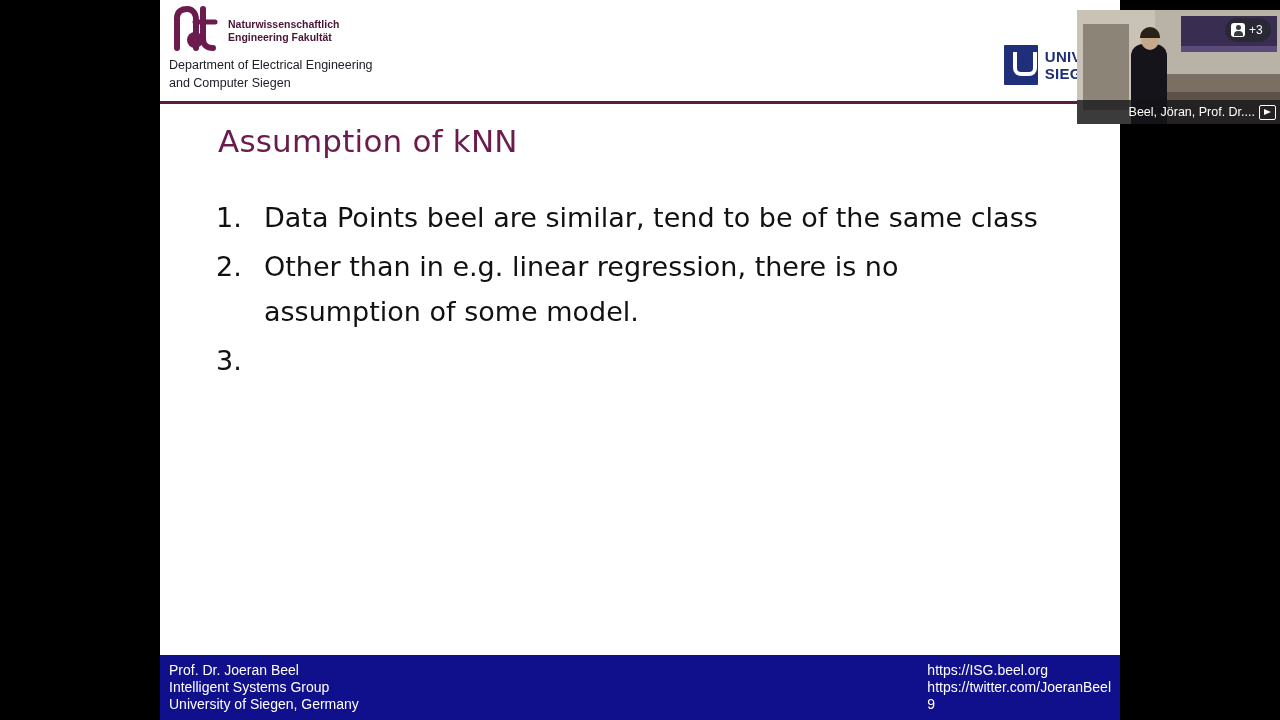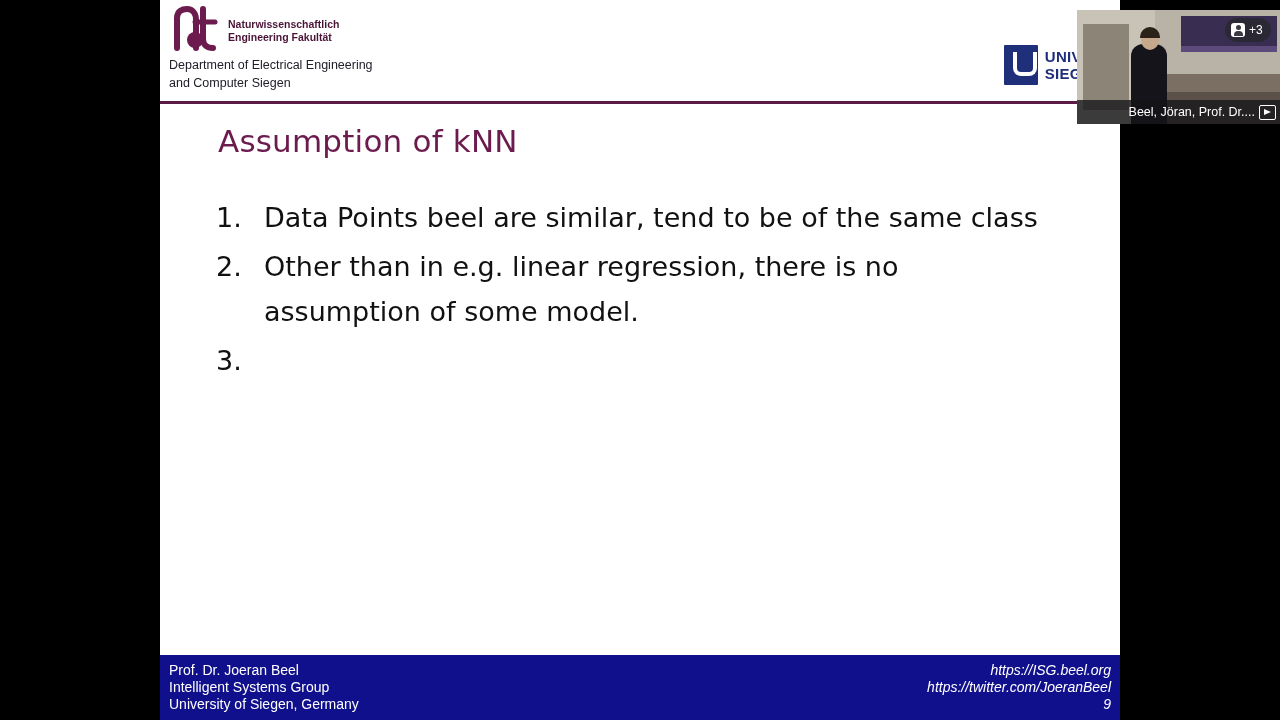--- a/index.html
+++ b/index.html
@@ -152,22 +152,21 @@
     background: #10108c;
     color: #ffffff;
   }
   #footer-left {
     position: absolute;
     left: 9px; top: 7px;
   }
   #footer-right {
     position: absolute;
     right: 9px; top: 7px;
-    text-align: right;
-    font-style: italic;
+    text-align: left;
   }
   .footer-line {
     font-size: 14px;
     line-height: 17px;
     color: #ffffff;
     white-space: nowrap;
   }
 
   
   #video-tile {

